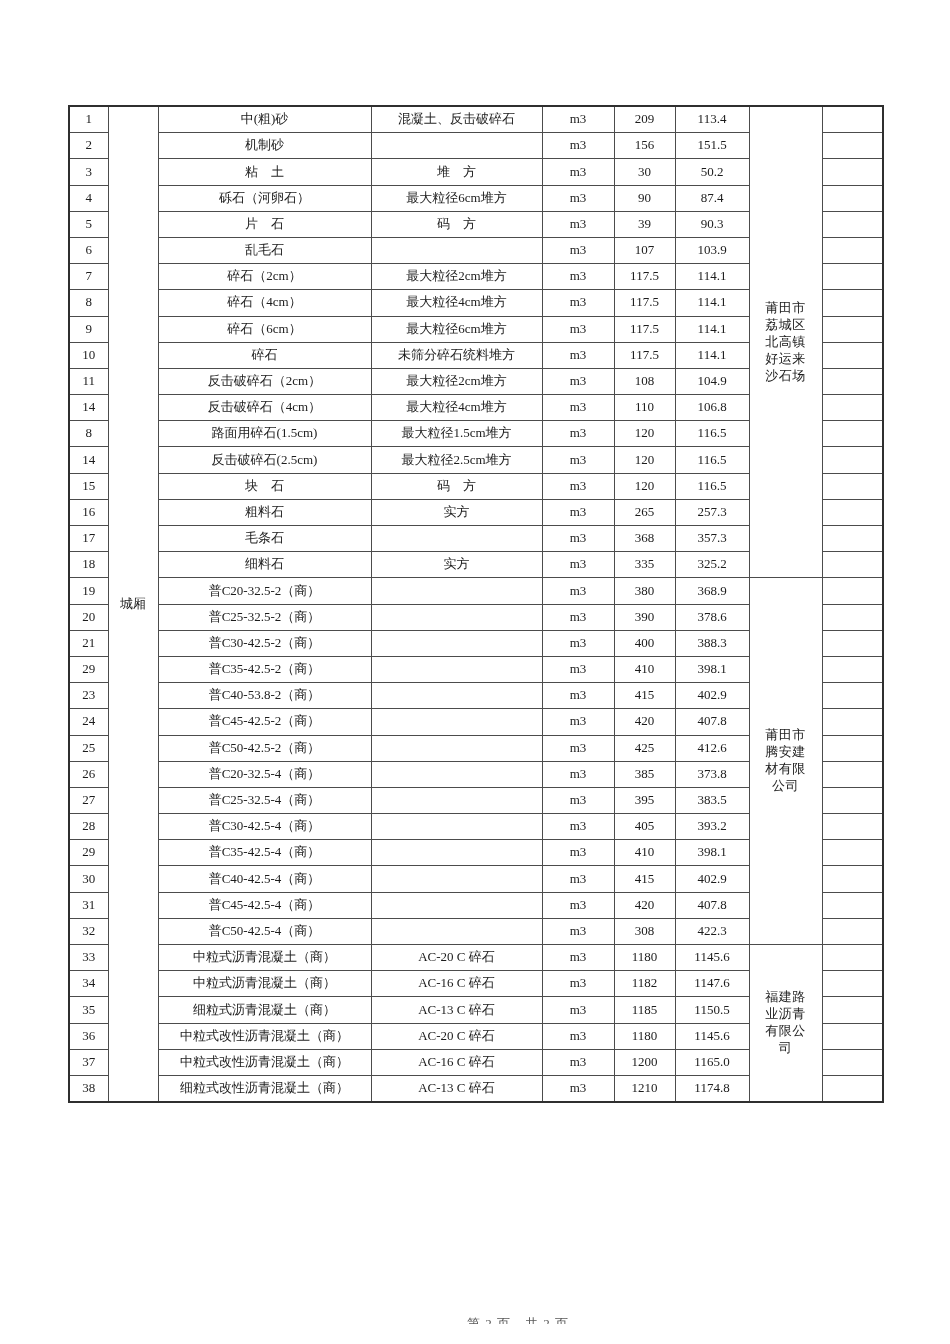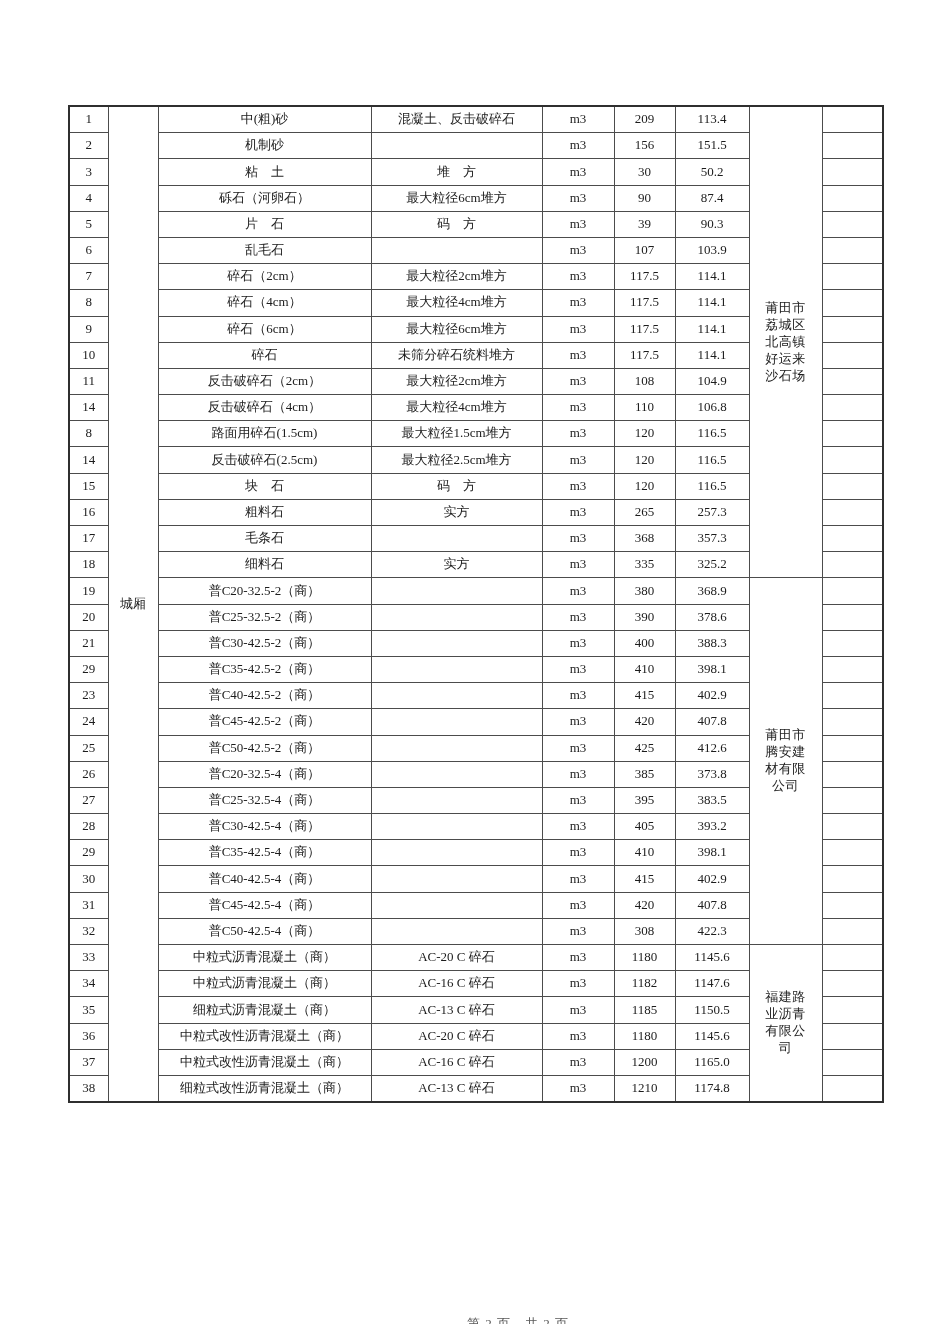--- a/index.html
+++ b/index.html
@@ -274,21 +274,21 @@
           <td>29</td>
           <td>普C35-42.5-2（商）</td>
           <td></td>
           <td>m3</td>
           <td>410</td>
           <td>398.1</td>
           <td></td>
         </tr>
         <tr>
           <td>23</td>
-          <td>普C40-42.5-2（商）</td>
+          <td>普C40-53.8-2（商）</td>
           <td></td>
           <td>m3</td>
           <td>415</td>
           <td>402.9</td>
           <td></td>
         </tr>
         <tr>
           <td>24</td>
           <td>普C45-42.5-2（商）</td>
           <td></td>

